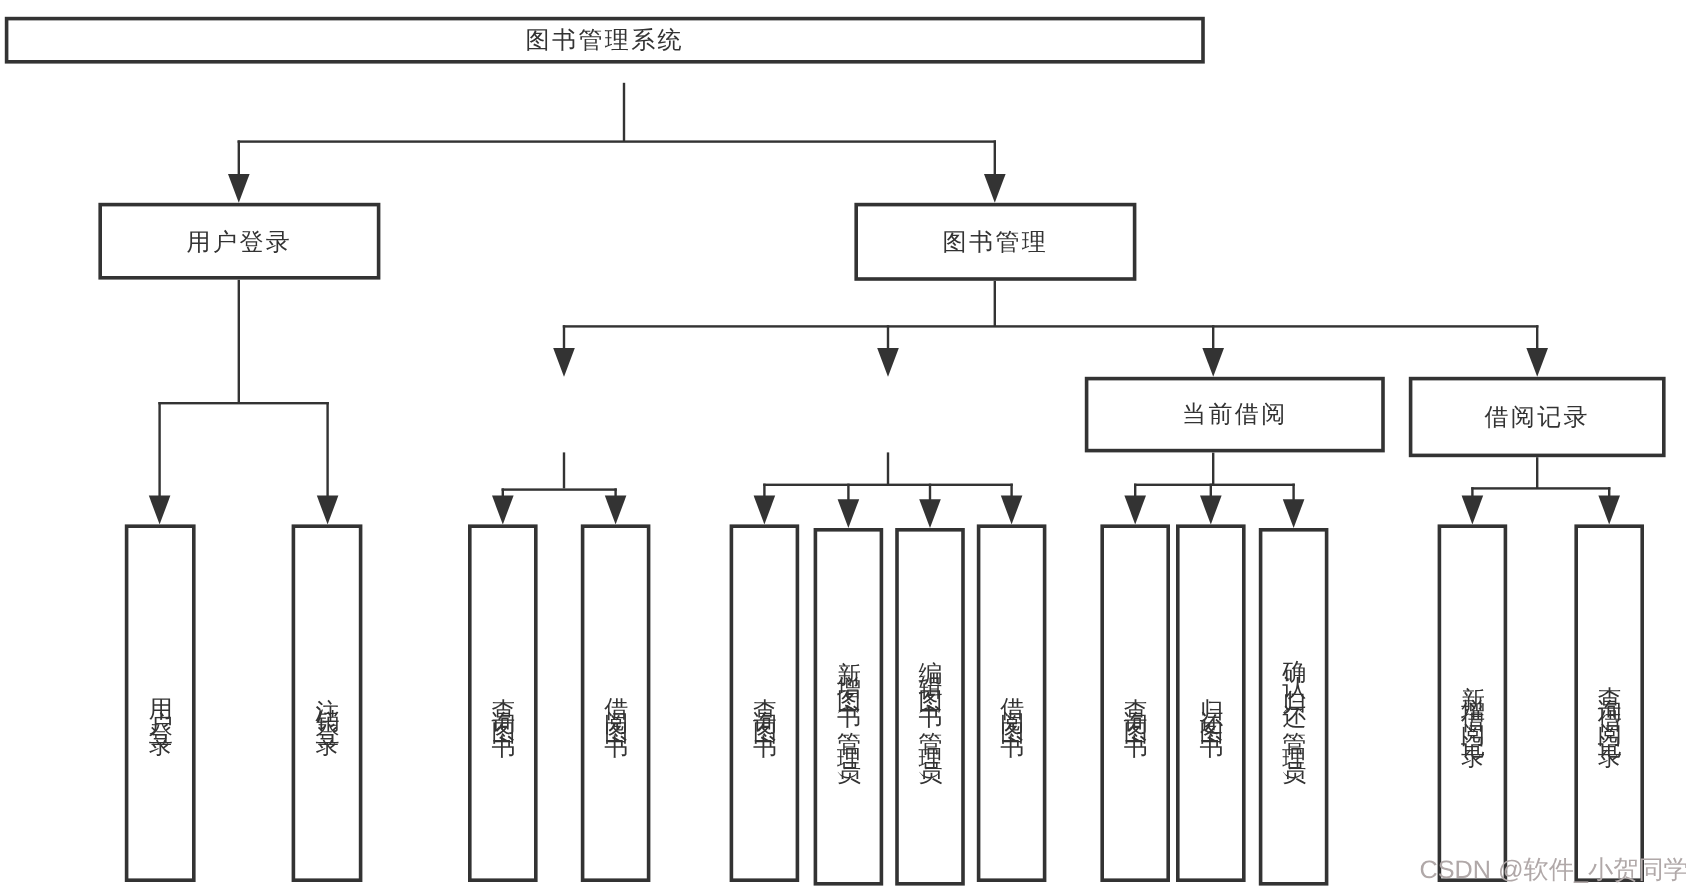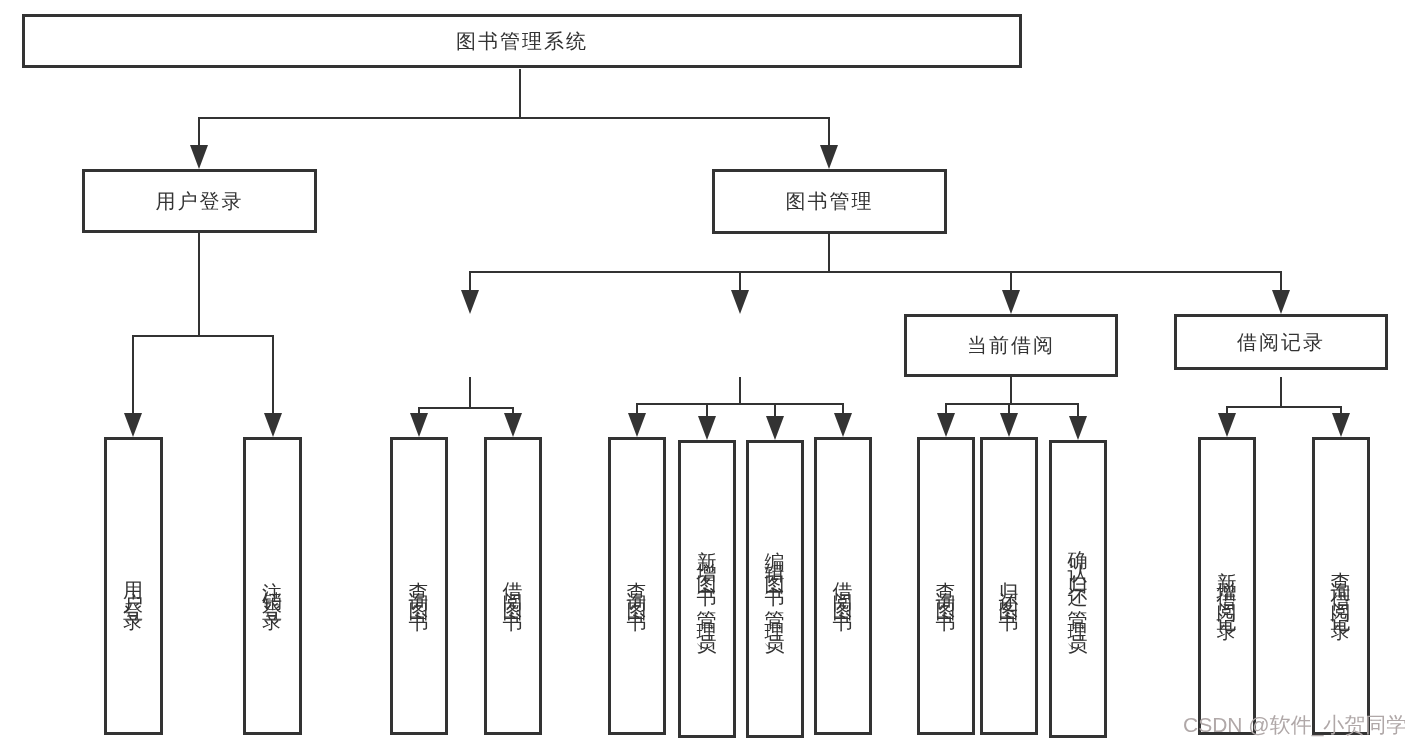--- a/index.html
+++ b/index.html
@@ -119,35 +119,35 @@
   <div class="vl" style="left:1077px; top:403px; height:14px;"></div>
   <div class="ah" style="left:1069px; top:416px;"></div>
 
   <div class="vl" style="left:1280px; top:377px; height:30px;"></div>
   <div class="hl" style="left:1226px; top:406px; width:116px;"></div>
   <div class="vl" style="left:1226px; top:406px; height:8px;"></div>
   <div class="ah" style="left:1218px; top:413px;"></div>
   <div class="vl" style="left:1340px; top:406px; height:8px;"></div>
   <div class="ah" style="left:1332px; top:413px;"></div>
 
-  <div class="bh" style="left:22px; top:14px; width:1000px; height:54px;">
+  <div class="bh" style="left:4px; top:14px; width:1000px; height:39px;">
     <span>图书管理系统</span>
   </div>
 
   <div class="bh" style="left:82px; top:169px; width:235px; height:64px;">
     <span>用户登录</span>
   </div>
   <div class="bh" style="left:712px; top:169px; width:235px; height:65px;">
     <span>图书管理</span>
   </div>
 
-  <div class="bh" style="left:904px; top:314px; width:214px; height:63px;text-align:center;">
+  <div class="bh" style="left:904px; top:314px; width:250px; height:63px;text-align:center;">
     <span>当前借阅</span>
   </div>
-  <div class="bh" style="left:1174px; top:314px; width:214px; height:56px;">
+  <div class="bh" style="left:1174px; top:314px; width:214px; height:67px;">
     <span>借阅记录</span>
   </div>
 
   <div class="bv" style="left:104px; top:437px; width:59px;">
     <span class="vtext">用户登录</span>
   </div>
   <div class="bv" style="left:243px; top:437px; width:59px;">
     <span class="vtext">注销登录</span>
   </div>
 

